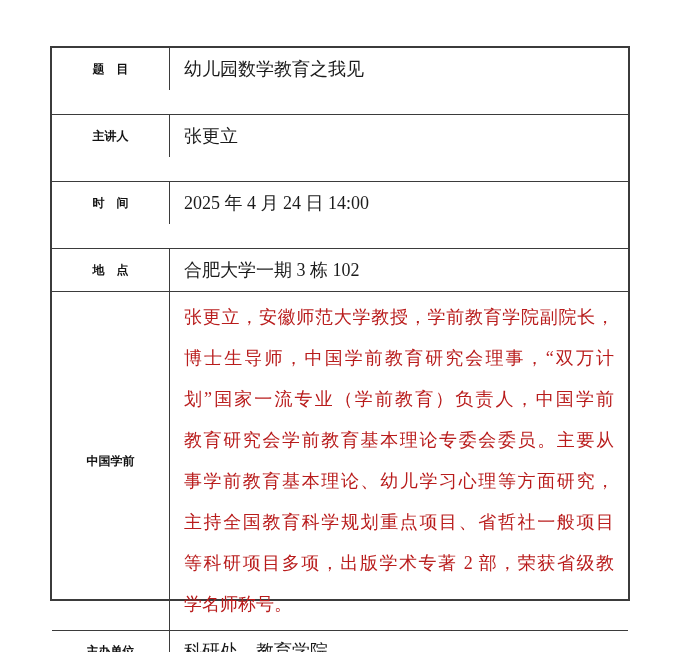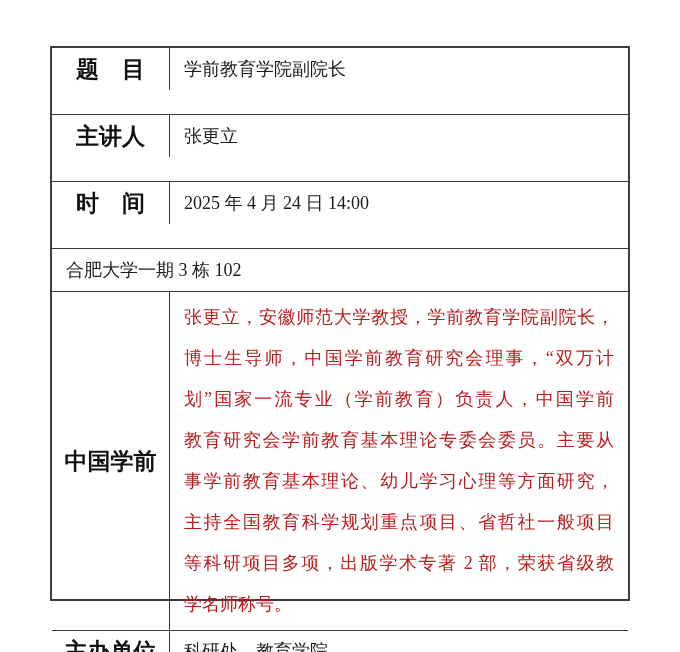--- a/index.html
+++ b/index.html
@@ -33,21 +33,21 @@
   .r-last  { height: 41px; }
   .cell-label {
     width: 118px;
     flex: 0 0 118px;
     border-right: 1px solid #3b3b3b;
     display: flex;
     align-items: center;
     justify-content: center;
     font-family: "Liberation Sans", "DejaVu Sans", sans-serif;
     font-weight: bold;
-    font-size: 23px;
+    font-size: 12px;
     color: #111111;
     text-align: center;
     line-height: 1;
   }
   .cell-value {
     flex: 1 1 auto;
     display: flex;
     align-items: center;
     padding: 0 14px;
     font-size: 18px;
@@ -74,34 +74,35 @@
   }
 </style>
 </head>
 <body>
 
 <div class="page">
   <div class="info-table">
 
     <div class="row r-single">
       <div class="cell-label">题　目</div>
-      <div class="cell-value">学前教育学院副院长</div>
+      <div class="cell-value">幼儿园数学教育之我见</div>
     </div>
 
     <div class="row r-single">
       <div class="cell-label">主讲人</div>
       <div class="cell-value">张更立</div>
     </div>
 
     <div class="row r-single">
       <div class="cell-label">时　间</div>
       <div class="cell-value">2025 年 4 月 24 日 14:00</div>
     </div>
 
     <div class="row r-single">
+      <div class="cell-label">地　点</div>
       <div class="cell-value">合肥大学一期 3 栋 102</div>
     </div>
 
     <div class="row r-intro">
       <div class="cell-label">中国学前</div>
       <div class="cell-value-intro">
         <div class="intro-line j">张更立，安徽师范大学教授，学前教育学院副院长，</div>
         <div class="intro-line j">博士生导师，中国学前教育研究会理事，“双万计</div>
         <div class="intro-line j">划”国家一流专业（学前教育）负责人，中国学前</div>
         <div class="intro-line j">教育研究会学前教育基本理论专委会委员。主要从</div>

